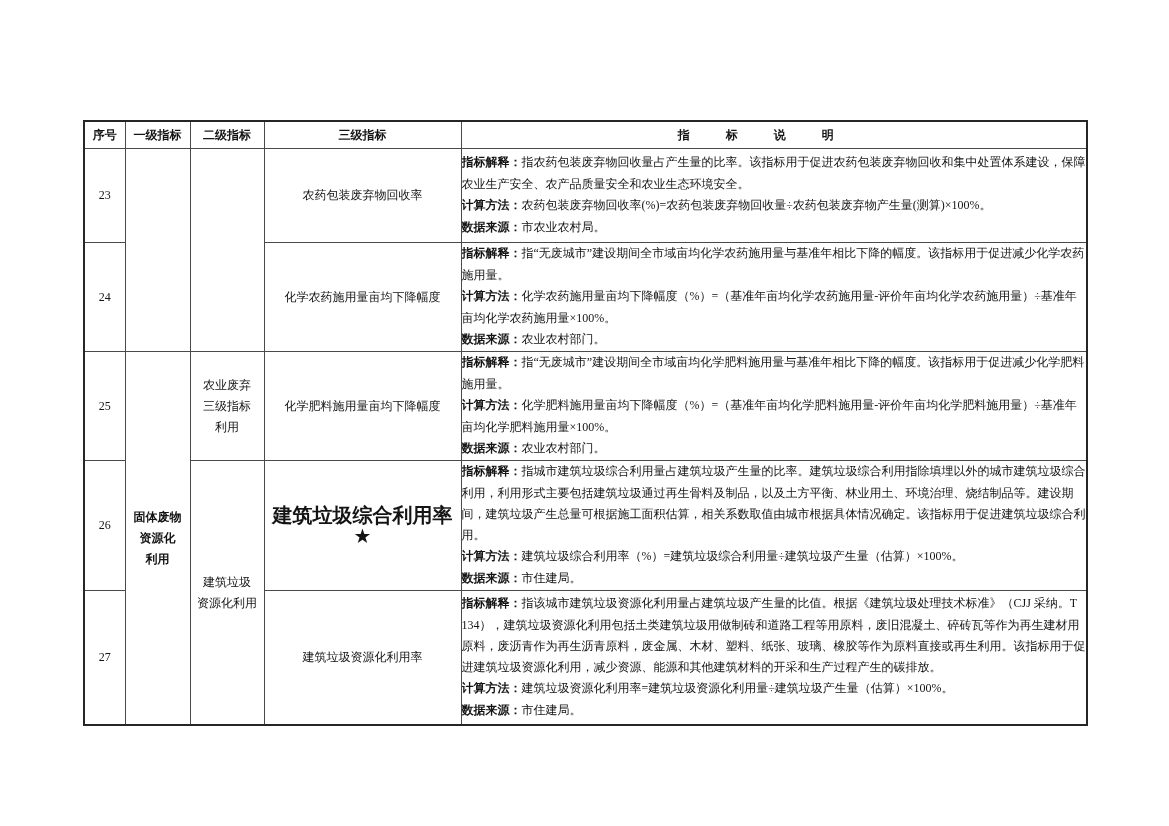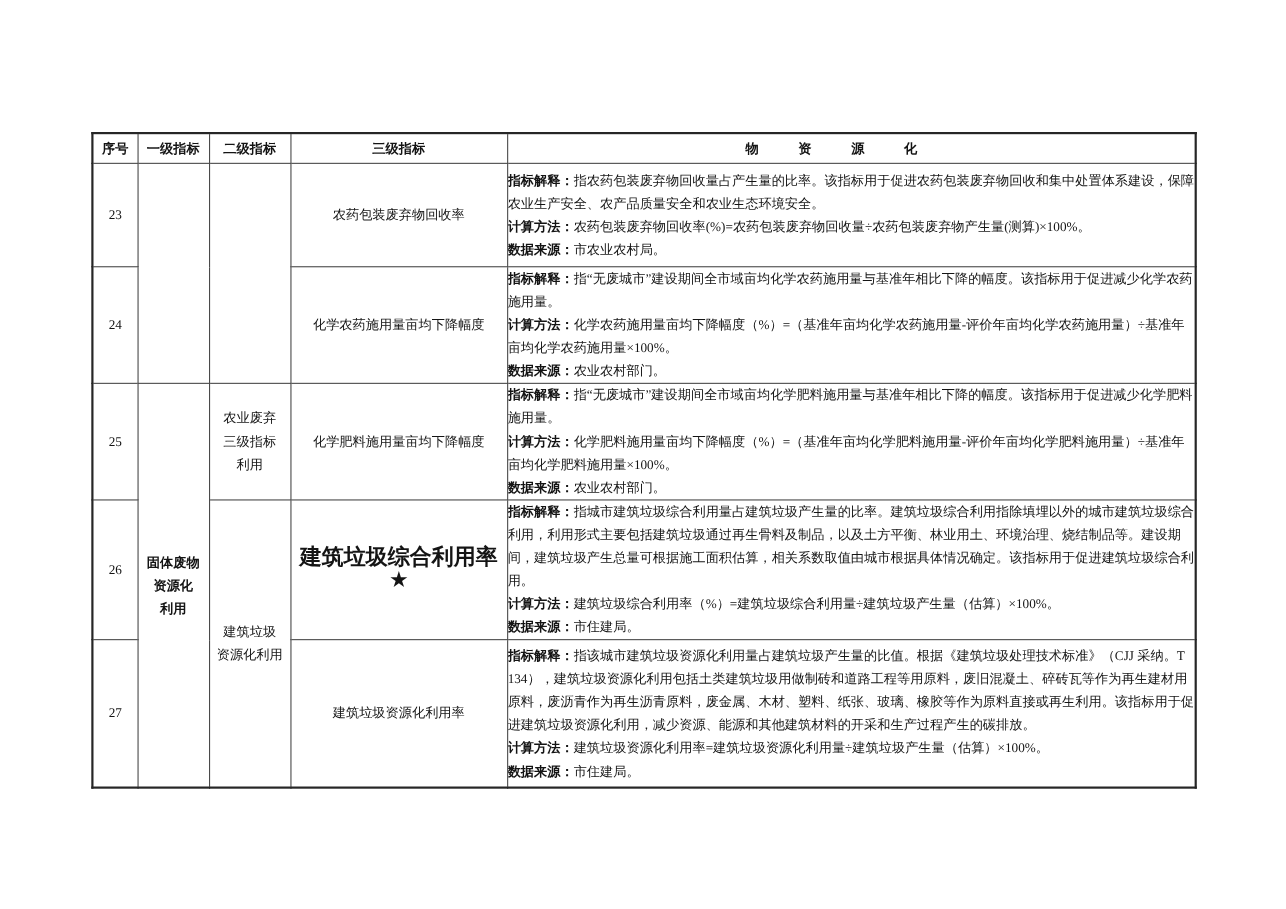--- a/index.html
+++ b/index.html
@@ -31,21 +31,21 @@
   }
   td.lvl2{text-align:center;white-space:pre-line;font-size:14.5px;line-height:22px;}
   td.lvl3{text-align:center;padding-left:5px;padding-right:4px;font-size:14.5px;}
   td.lvl3.bold{
     font-family:"Liberation Sans","DejaVu Sans",sans-serif;
     font-weight:bold;font-size:20px;
   }
   td.desc{padding:4px 5px 4px 5px;vertical-align:middle;}
   .seg{text-align:left;}
   .seg .lbl{
-    font-family:Liberation Sans, sans-serif;
+    font-family:Liberation Mono, monospace;
     font-weight:600;
   }
   #footer{
     position:absolute;left:0;top:710px;width:1169px;
     text-align:center;font-size:16px;color:#222;
     letter-spacing:0;
   }
   #footer .gap{display:inline-block;width:26px;}
 </style>
 </head>
@@ -61,21 +61,21 @@
         <col style="width:197px">
         <col style="width:626px">
     </colgroup>
 
     <tbody>
         <tr>
       <th class="hdr">序号</th>
       <th class="hdr">一级指标</th>
       <th class="hdr">二级指标</th>
       <th class="hdr">三级指标</th>
-      <th class="hdr hdr-desc">物资源化</th>
+      <th class="hdr hdr-desc">指标说明</th>
     </tr>
 
     <tr>
       <td class="no" style="height:93px">23</td>
       <td class="lvl1" rowspan="2"></td>
       <td class="lvl2" rowspan="2"></td>
       <td class="lvl3">农药包装废弃物回收率</td>
       <td class="desc">
         <div class="seg"><span class="lbl">指标解释：</span><span>指农药包装废弃物回收量占产生量的比率。该指标用于促进农药包装废弃物回收和集中处置体系建设，保障农业生产安全、农产品质量安全和农业生态环境安全。</span></div>
         <div class="seg"><span class="lbl">计算方法：</span><span>农药包装废弃物回收率(%)=农药包装废弃物回收量÷农药包装废弃物产生量(测算)×100%。</span></div>

